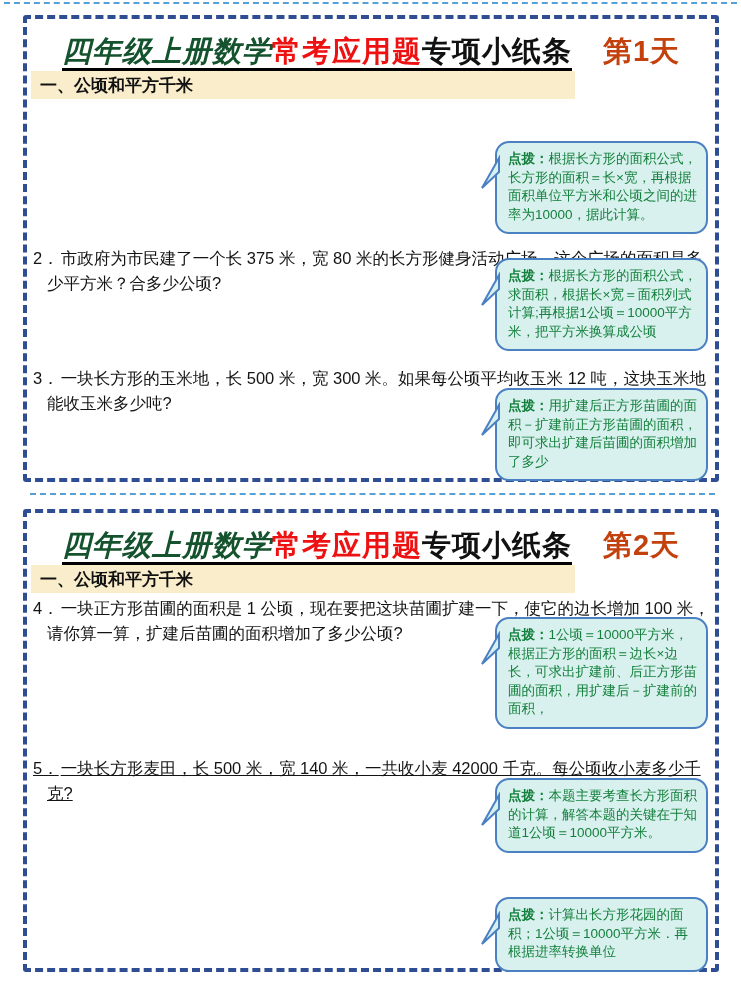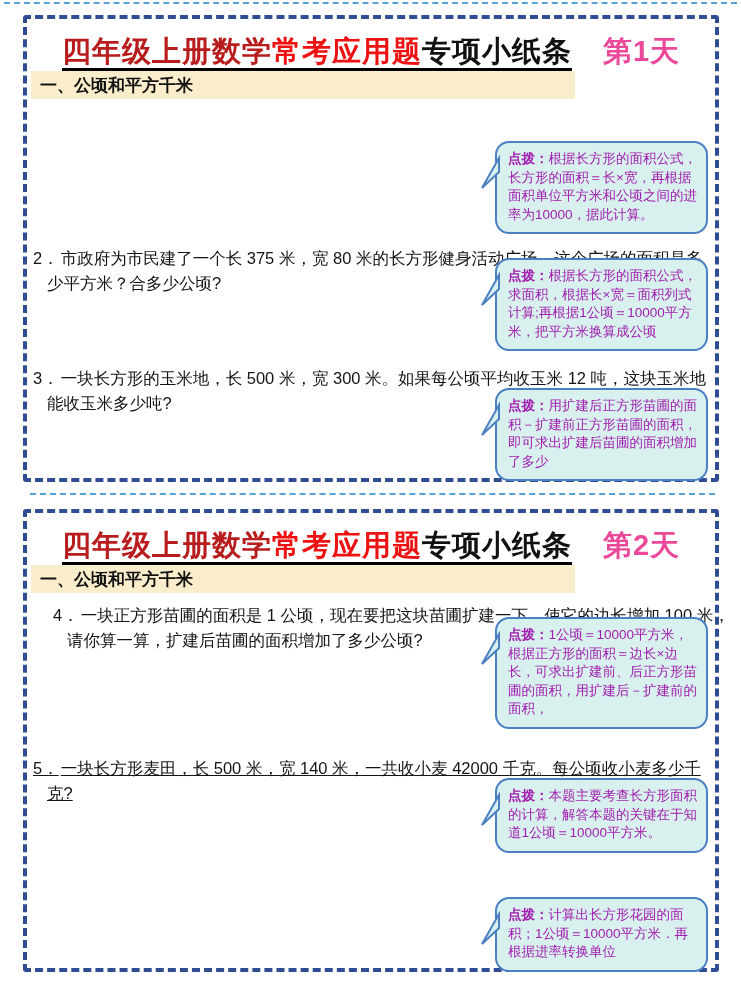--- a/index.html
+++ b/index.html
@@ -11,41 +11,41 @@
   .fine-dash{position:absolute;border-top:2px dashed #56a0d8;left:4px;right:4px;height:0;}
   .panel{
     position:absolute;left:23px;width:696px;background:#fff;
     border:4px dashed #2e4d92;border-radius:3px;box-sizing:border-box;
   }
   .panel-1{top:15px;height:467px;}
   .panel-2{top:509px;height:463px;}
   .title-row{position:absolute;top:13px;left:0;right:0;text-align:center;white-space:nowrap;
     font-weight:900;font-size:29px;letter-spacing:1px;}
   .title-main{border-bottom:3px solid #000;padding-bottom:1px;}
-  .t-blue{color:#b91c1c;}
+  .t-blue{color:#14532d;font-style:italic;}
   .t-red{color:#ee1111;}
   .t-black{color:#111;}
-  .day{color:#ec4899;margin-left:31px;}
+  .day{color:#c2410c;margin-left:31px;}
   .cat-bar{position:absolute;top:52px;left:4px;width:544px;height:28px;background:#f9edcb;
     display:flex;align-items:center;box-sizing:border-box;padding-left:9px;
     font-size:17px;font-weight:bold;color:#111;}
   .problem{position:absolute;left:6px;width:668px;font-size:16.5px;line-height:25px;
     padding-left:14px;text-indent:-14px;color:#141414;}
   .problem .pnum{margin-right:2px;}
   .hint{
     position:absolute;left:468px;width:213px;box-sizing:border-box;
     background:#d8f1ee;border:2px solid #4b80c3;border-radius:14px;
-    padding:7px 9px 8px 11px;font-size:13.5px;line-height:18.5px;color:#a21caf;
+    padding:7px 9px 8px 11px;font-size:13.5px;line-height:18.5px;color:#15803d;
   }
   .hint .hlabel{font-weight:bold;}
   .tail{position:absolute;left:-17px;top:12px;width:20px;height:36px;}
   .h1{top:122px;} .h2{top:239px;} .h3{top:369px;}
   .h4{top:104px;} .h5{top:265px;} .h6{top:384px;}
   .p1{top:83px;} .p2{top:227px;} .p3{top:347px;}
-  .p4{top:90px;margin-left:20px;} .p5{top:243px;text-decoration:underline;} .p6{top:363px;}
+  .p4{top:83px;} .p5{top:243px;text-decoration:underline;} .p6{top:363px;}
 </style>
 </head>
 <body>
 
 <div class="fine-dash" style="top:2px;"></div>
 
 <div class="panel panel-1">
   <div class="title-row">
     <span class="title-main"><span class="t-blue">四年级上册数学</span><span class="t-red">常考应用题</span><span class="t-black">专项小纸条</span></span><span class="day">第1天</span>
   </div>

